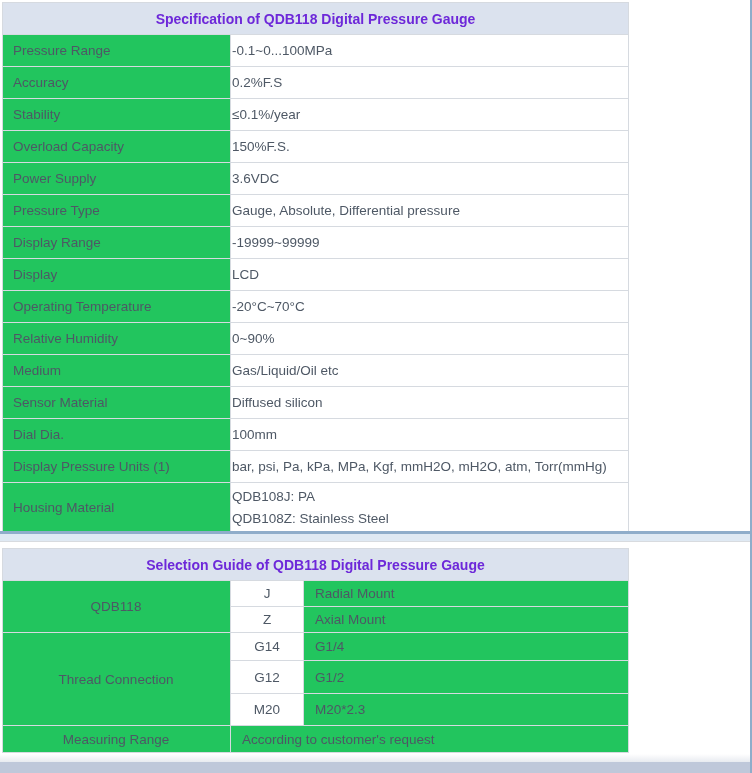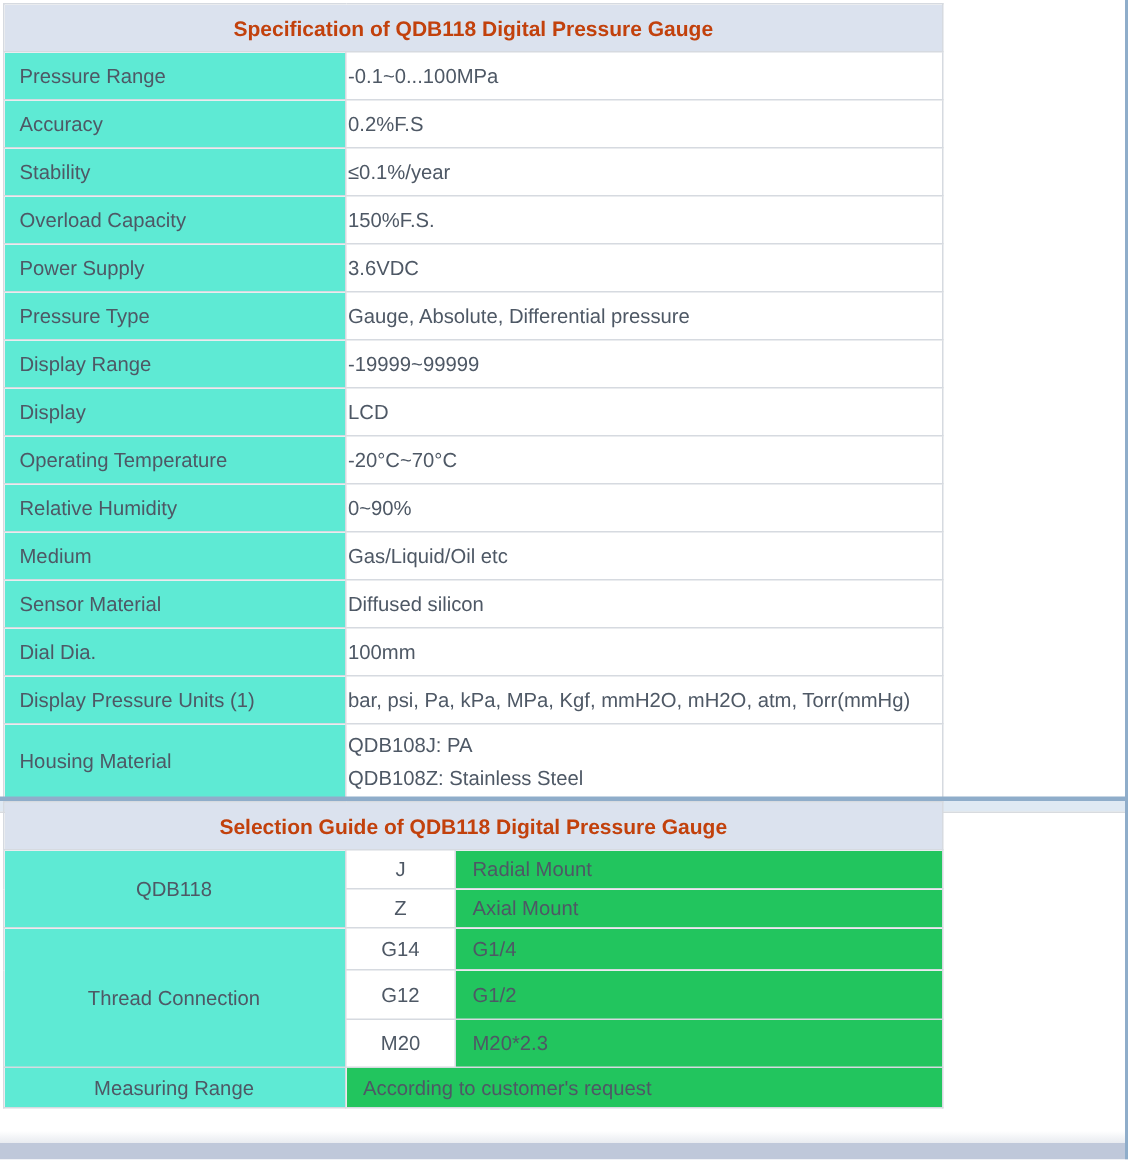--- a/index.html
+++ b/index.html
@@ -25,37 +25,37 @@
     border: 1px solid #d6dae0;
     vertical-align: middle;
     overflow: hidden;
     white-space: nowrap;
   }
   td.t-header {
     background: #dbe2ee;
     text-align: center;
     font-weight: bold;
     font-size: 14px;
-    color: #c2410c;
+    color: #6d28d9;
     height: 29px;
   }
   td.t-label {
-    background: #5eead4;
+    background: #22c55e;
     padding-left: 10px;
     margin-top: 35px;
   }
   td.t-value {
     background: #ffffff;
   }
   .spec1 { position: absolute; left: 2px; top: 2px; }
   .spec1 tr.r { height: 32px; }
   .spec1 tr.r-tall { height: 50px; }
   .spec1 td.t-value div { line-height: 22px; }
 
-  .spec2 { position: absolute; left: 2px; top: 534px; }
+  .spec2 { position: absolute; left: 2px; top: 548px; }
   .spec2 td.t-label { text-align: center; padding-left: 0; }
   .spec2 td.t-code  { background: #ffffff; text-align: center; }
   .spec2 td.t-desc  { background: #22c55e; padding-left: 11px; }
   .spec2 tr.group-start td { border-top-color: #c5c9d0; }
 
   
   .separator { position: absolute; left: 0; top: 531px; width: 752px; }
   .sep-blue { height: 3px; }
   .sep-pale { height: 7px; }
   .sep-gray { height: 1px; }

